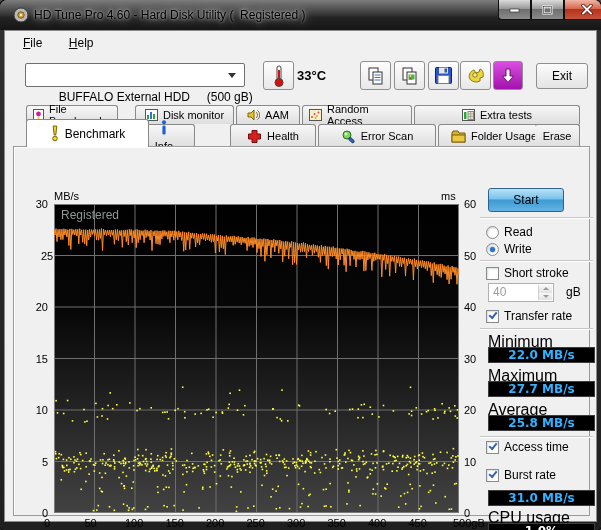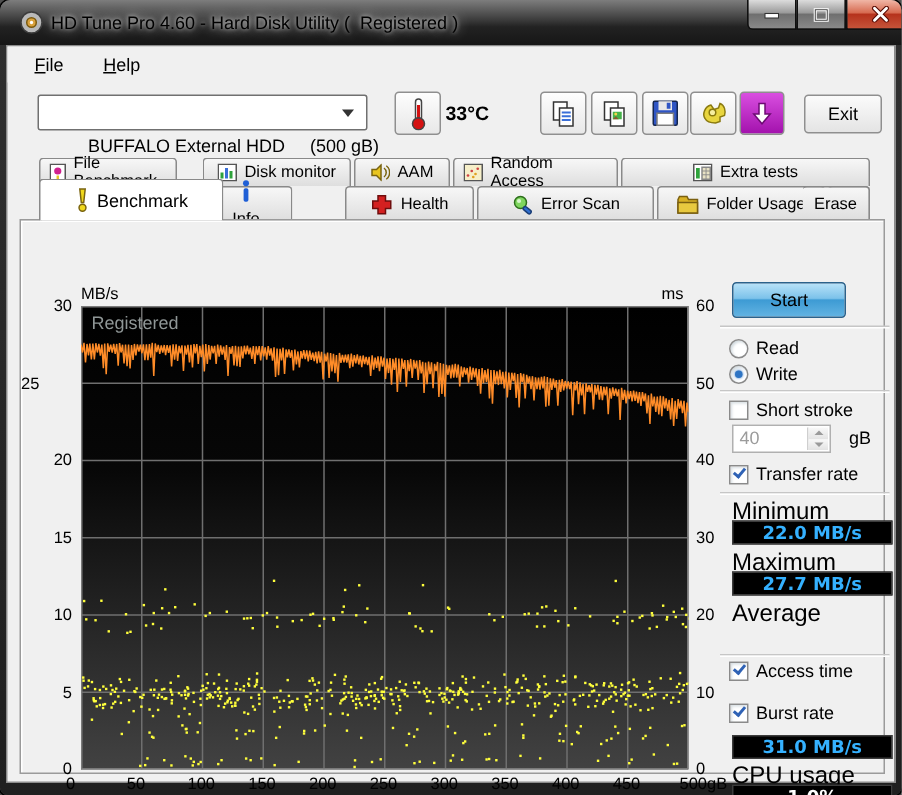--- a/index.html
+++ b/index.html
@@ -979,41 +979,42 @@
         <div class="checkbox checked"></div>
         <span class="ctl-label">Transfer rate</span>
       </div>
       <div class="sep" style="top:181px;"></div>
 
       <span class="stat-label" style="top:186px;">Minimum</span>
       <div class="value-box v-blue" style="top:200px;">22.0 MB/s</div>
       <span class="stat-label" style="top:220px;">Maximum</span>
       <div class="value-box v-blue" style="top:234px;">27.7 MB/s</div>
       <span class="stat-label" style="top:254px;">Average</span>
+      <div class="value-box v-blue" style="top:268px;">25.8 MB/s</div>
       <div class="sep" style="top:289px;"></div>
 
       <div class="ctl-row" style="left:472px; top:293px;">
         <div class="checkbox checked"></div>
         <span class="ctl-label">Access time</span>
       </div>
 
       <div class="ctl-row" style="left:472px; top:321px;">
         <div class="checkbox checked"></div>
         <span class="ctl-label">Burst rate</span>
       </div>
       <div class="value-box v-blue" style="top:343px;">31.0 MB/s</div>
 
       <span class="stat-label" style="top:362px;">CPU usage</span>
       <div class="value-box v-white" style="top:376px; height:17px; line-height:15px;">1.0%</div>
     <span class="axis-label" style="left: 8px; top: 360px; width: 26px; text-align: right;">0</span>
         <span class="axis-label" style="left: 8px; top: 308.5px; width: 26px; text-align: right;">5</span>
         <span class="axis-label" style="left: 8px; top: 257px; width: 26px; text-align: right;">10</span>
         <span class="axis-label" style="left: 8px; top: 205.5px; width: 26px; text-align: right;">15</span>
         <span class="axis-label" style="left: 8px; top: 154px; width: 26px; text-align: right;">20</span>
-        <span class="axis-label" style="left: 0; top: 102.5px; width: 26px; text-align: left;">25</span>
+        <span class="axis-label" style="left: 20px; top: 102.5px; width: 26px; text-align: center;">25</span>
         <span class="axis-label" style="left: 8px; top: 51px; width: 26px; text-align: right;">30</span>
         <span class="axis-label" style="left: 450px; top: 360px;">0</span>
         <span class="axis-label" style="left: 450px; top: 308.5px;">10</span>
         <span class="axis-label" style="left: 450px; top: 257px;">20</span>
         <span class="axis-label" style="left: 450px; top: 205.5px;">30</span>
         <span class="axis-label" style="left: 450px; top: 154px;">40</span>
         <span class="axis-label" style="left: 450px; top: 102.5px;">50</span>
         <span class="axis-label" style="left: 450px; top: 51px;">60</span>
         <span class="axis-label" style="left: 30px; top: 370px; width: 40px;">0</span>
         <span class="axis-label" style="left: 70.5px; top: 370px; width: 40px;">50</span>

